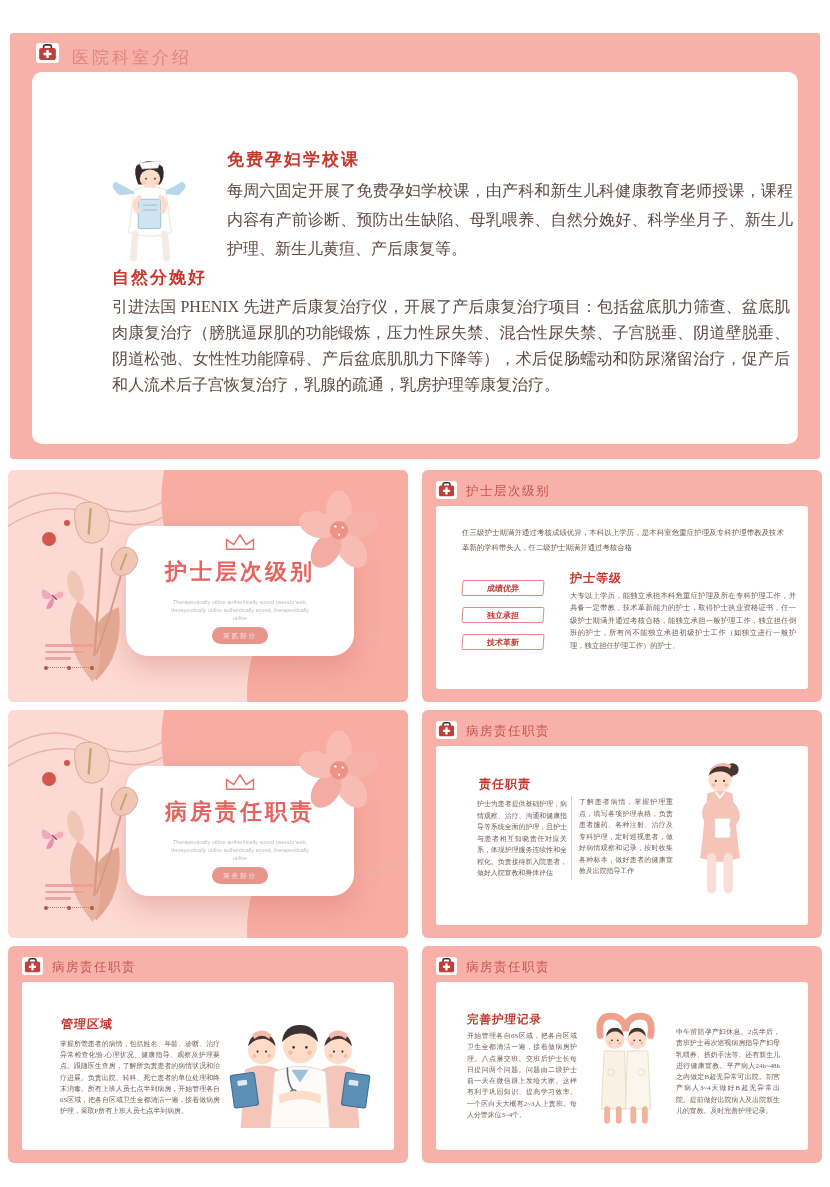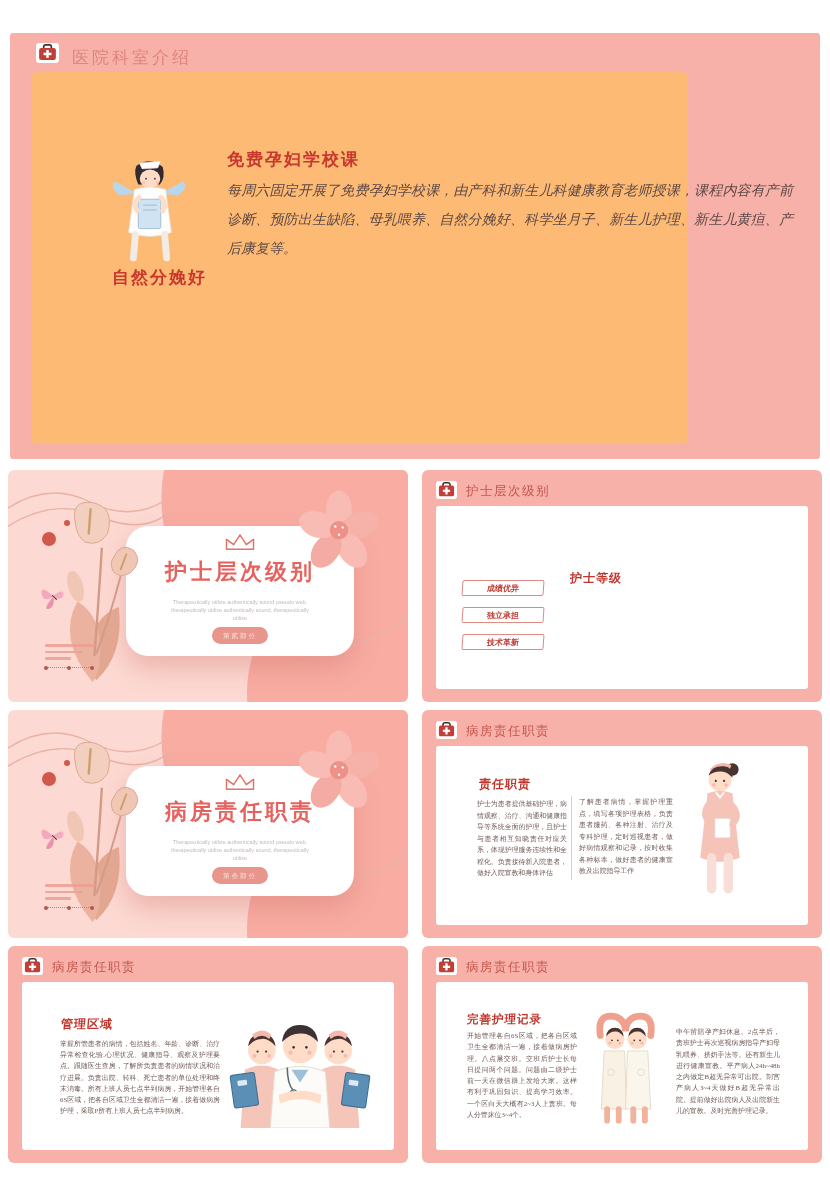--- a/index.html
+++ b/index.html
@@ -5,24 +5,24 @@
   * { margin:0; padding:0; box-sizing:border-box; }
   html,body { background:#ffffff; }
   body { width:830px; height:1187px; position:relative; font-family:"Liberation Serif", serif; overflow:hidden; }
   .abs { position:absolute; }
 
   
   .top-panel { position:absolute; left:10px; top:33px; width:810px; height:426px; background:#f8b1a8; border-radius:3px;padding-left:24px; }
   .top-header { position:absolute; left:26px; top:10px; height:30px; }
   .top-header .mk { position:absolute; left:0; top:0; }
   .top-title { position:absolute; left:36px; top:3px; font-size:17px; letter-spacing:3px; color:#dd867d; font-weight:normal; white-space:nowrap; }
-  .top-card { position:absolute; left:22px; top:39px; width:655px; height:372px; background:#fdba74; border-radius:4px; }
+  .top-card { position:absolute; left:22px; top:39px; width:766px; height:372px; background:#ffffff; border-radius:10px; }
 
   .intro-h { position:absolute; font-size:17px; font-weight:bold; color:#c9382e; letter-spacing:2px; white-space:nowrap; }
-  .intro-b { position:absolute; font-size:14px; color:#5d4846; text-align:justify;font-style:italic; }
+  .intro-b { position:absolute; font-size:16px; color:#5d4846; text-align:justify; }
   .s1h { left:195px; top:76px; }
   .s1b { left:195px; top:104px; width:566px; line-height:29px; }
   .s2h { left:80px; top:194px; }
   .s2b { left:80px; top:222px; width:678px; line-height:26px; }
 
   
   .cell { position:absolute; width:400px; border-radius:6px; overflow:hidden; }
   .c1 { left:8px;  top:470px; height:232px; }
   .c2 { left:422px;top:470px; height:232px; }
   .c3 { left:8px;  top:710px; height:228px; }
@@ -115,20 +115,21 @@
       <rect x="33" y="44" width="23" height="30" rx="2" fill="#cfe3f2" stroke="#8fb3cc" stroke-width="0.8"></rect>
       <line x1="38" y1="50" x2="52" y2="50" stroke="#9dbbd2" stroke-width="1"></line>
       <line x1="38" y1="55" x2="52" y2="55" stroke="#9dbbd2" stroke-width="1"></line>
       <path d="M56 42 Q63 48 58 56" stroke="#ffdcc8" stroke-width="5" fill="none" stroke-linecap="round"></path>
       <path d="M34 42 Q27 48 32 56" stroke="#ffdcc8" stroke-width="5" fill="none" stroke-linecap="round"></path>
       <path d="M30 80 L28 104 M60 80 L62 104" stroke="#f3ece6" stroke-width="7" stroke-linecap="round"></path>
     </svg>
     <div class="intro-h s1h">免费孕妇学校课</div>
     <div class="intro-b s1b">每周六固定开展了免费孕妇学校课，由产科和新生儿科健康教育老师授课，课程内容有产前诊断、预防出生缺陷、母乳喂养、自然分娩好、科学坐月子、新生儿护理、新生儿黄疸、产后康复等。</div>
     <div class="intro-h s2h">自然分娩好</div>
+    <div class="intro-b s2b">引进法国 PHENIX 先进产后康复治疗仪，开展了产后康复治疗项目：包括盆底肌力筛查、盆底肌肉康复治疗（膀胱逼尿肌的功能锻炼，压力性尿失禁、混合性尿失禁、子宫脱垂、阴道壁脱垂、阴道松弛、女性性功能障碍、产后盆底肌肌力下降等），术后促肠蠕动和防尿潴留治疗，促产后和人流术后子宫恢复治疗，乳腺的疏通，乳房护理等康复治疗。</div>
   </div>
 </div>
 
 <div class="cell c1 tslide">
   <div class="blob1"></div>
   <div class="blob2"></div>
   <svg class="waves" width="170" height="70" viewBox="0 0 170 70">
     <path d="M0 34 Q45 2 88 24 T170 18" fill="none" stroke="#eab1a4" stroke-width="1.4"></path>
     <path d="M0 52 Q50 18 96 38 T170 32" fill="none" stroke="#eab1a4" stroke-width="1.4"></path>
   </svg>
@@ -190,24 +191,26 @@
 <div class="cell c2 cslide">
   <svg class="chead-icon mk" width="21" height="18" viewBox="0 0 22 19">
     <rect x="0" y="0" width="22" height="19" rx="3" fill="#ffffff"></rect>
     <rect x="7.3" y="1.8" width="7.4" height="5" rx="2" fill="none" stroke="#42302e" stroke-width="1.6"></rect>
     <rect x="3" y="4.8" width="16" height="11.4" rx="2" fill="#c13f37"></rect>
     <rect x="9.8" y="6.6" width="2.4" height="7.6" fill="#ffffff"></rect>
     <rect x="7.2" y="9.2" width="7.6" height="2.4" fill="#ffffff"></rect>
   </svg>
   <div class="chead-title">护士层次级别</div>
   <div class="ccard">
+    <div class="small-b a-intro">任三级护士期满并通过考核成绩优异，本科以上学历，是本科室危重症护理及专科护理带教及技术革新的学科带头人，任二级护士期满并通过考核合格</div>
     <div class="tagbtn tag0">成绩优异</div>
     <div class="tagbtn tag1">独立承担</div>
     <div class="tagbtn tag2">技术革新</div>
     <div class="script-h a-h">护士等级</div>
+    <div class="small-b a-b">大专以上学历，能独立承担本科危重症护理及所在专科护理工作，并具备一定带教，技术革新能力的护士，取得护士执业资格证书，任一级护士期满并通过考核合格，能独立承担一般护理工作，独立担任倒班的护士，所有尚不能独立承担初级护士工作（如独立进行一般护理，独立担任护理工作）的护士。</div>
   </div>
 </div>
 
 <div class="cell c3 tslide">
   <div class="blob1"></div>
   <div class="blob2"></div>
   <svg class="waves" width="170" height="70" viewBox="0 0 170 70">
     <path d="M0 34 Q45 2 88 24 T170 18" fill="none" stroke="#eab1a4" stroke-width="1.4"></path>
     <path d="M0 52 Q50 18 96 38 T170 32" fill="none" stroke="#eab1a4" stroke-width="1.4"></path>
   </svg>

